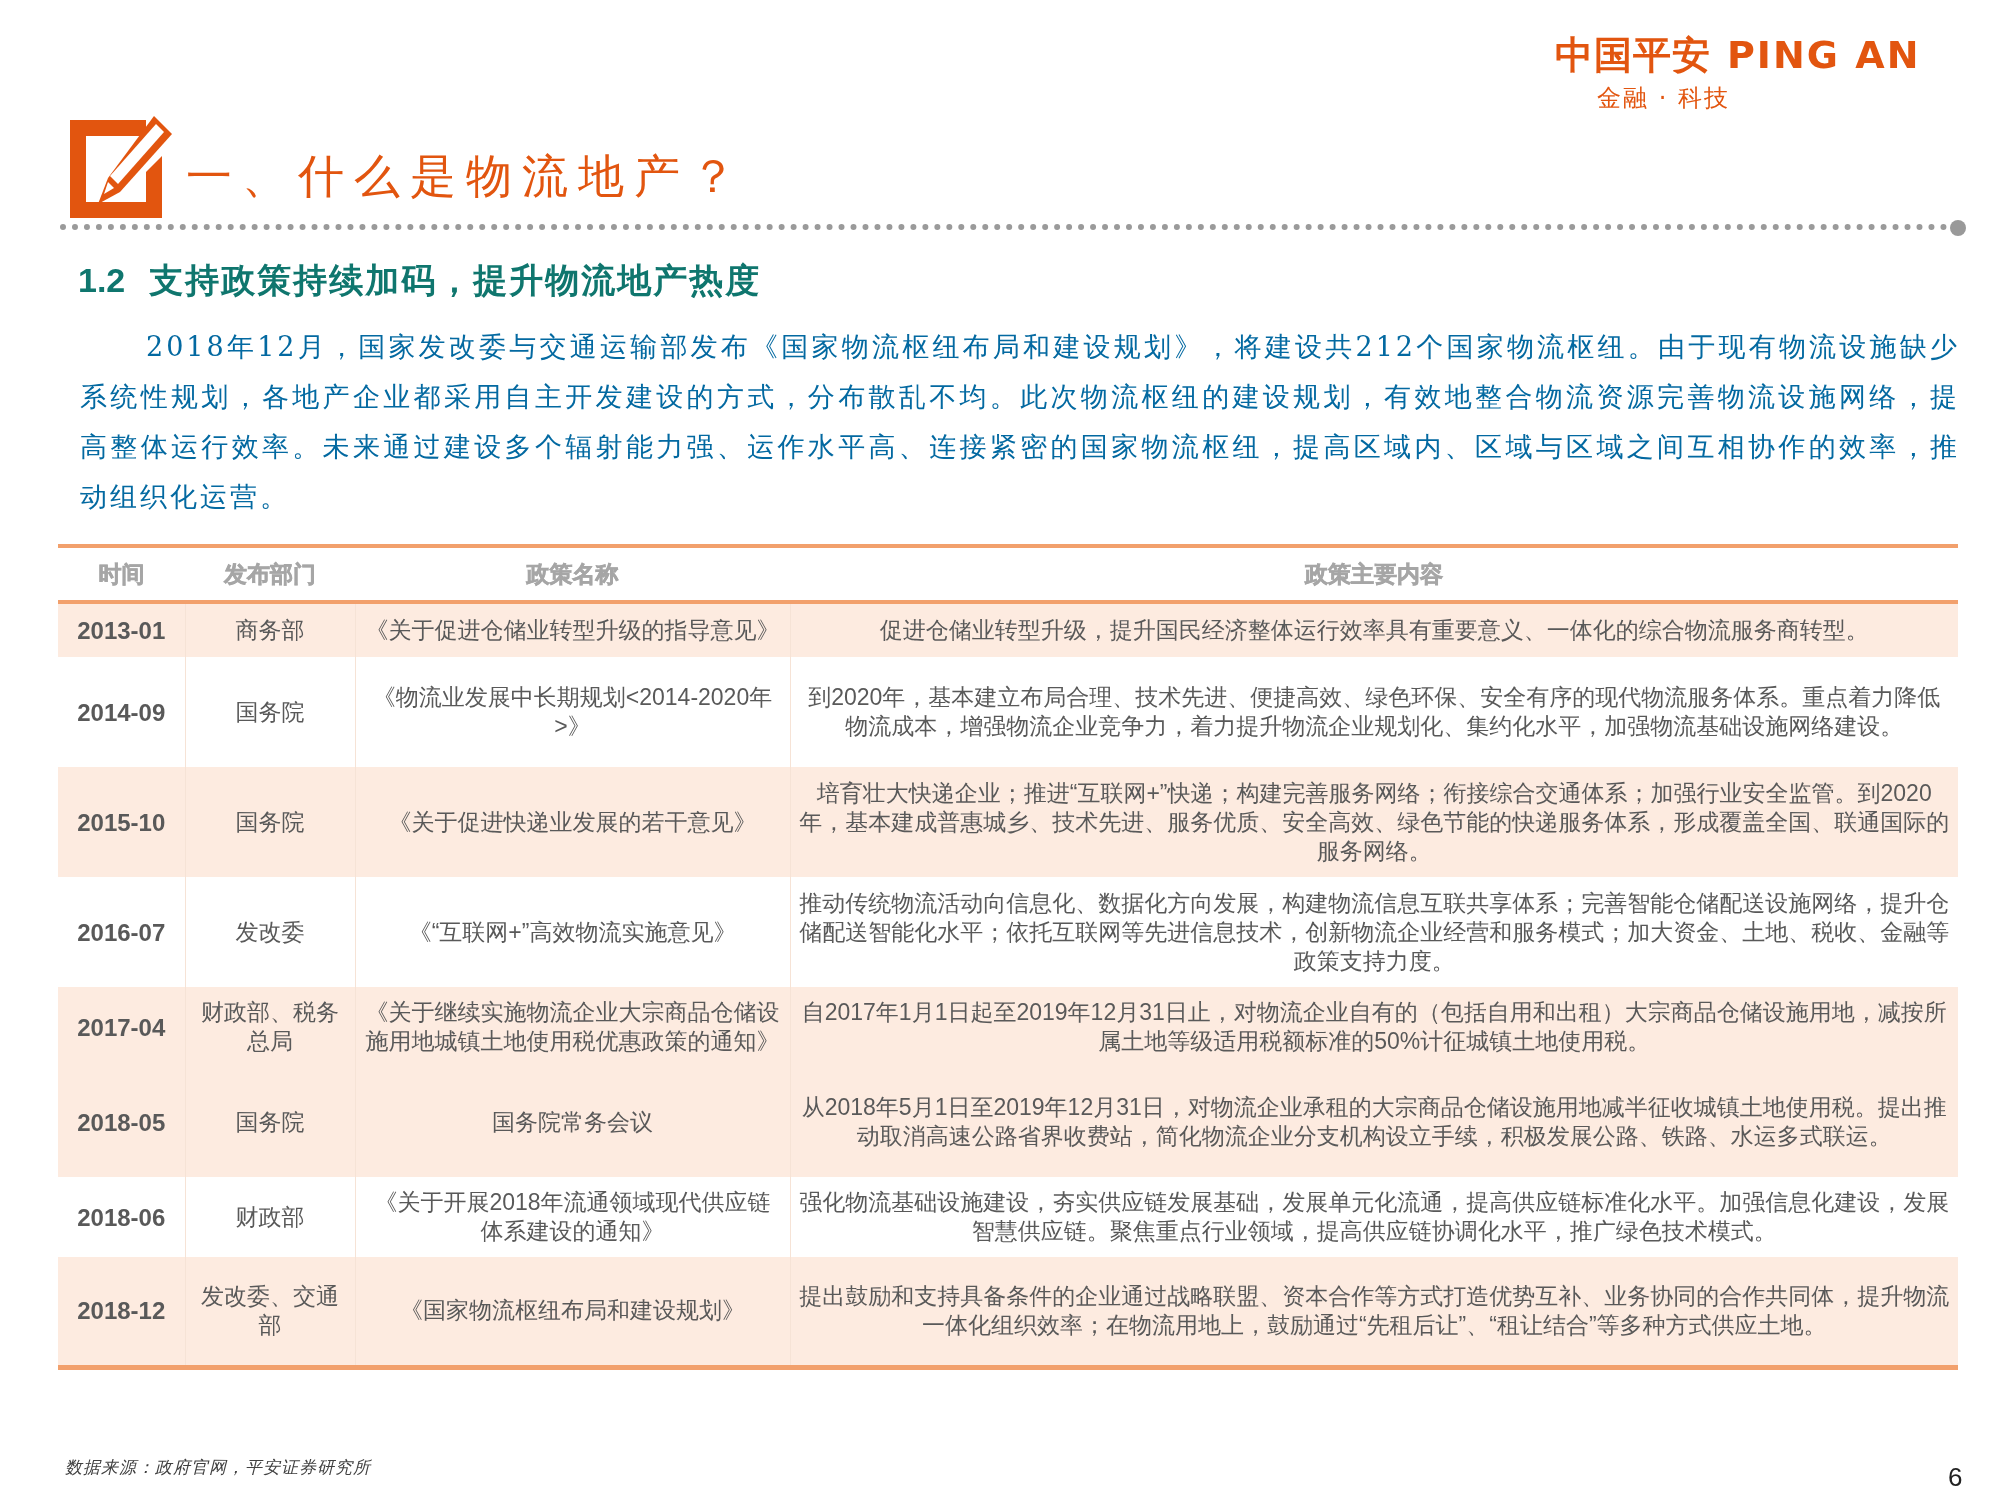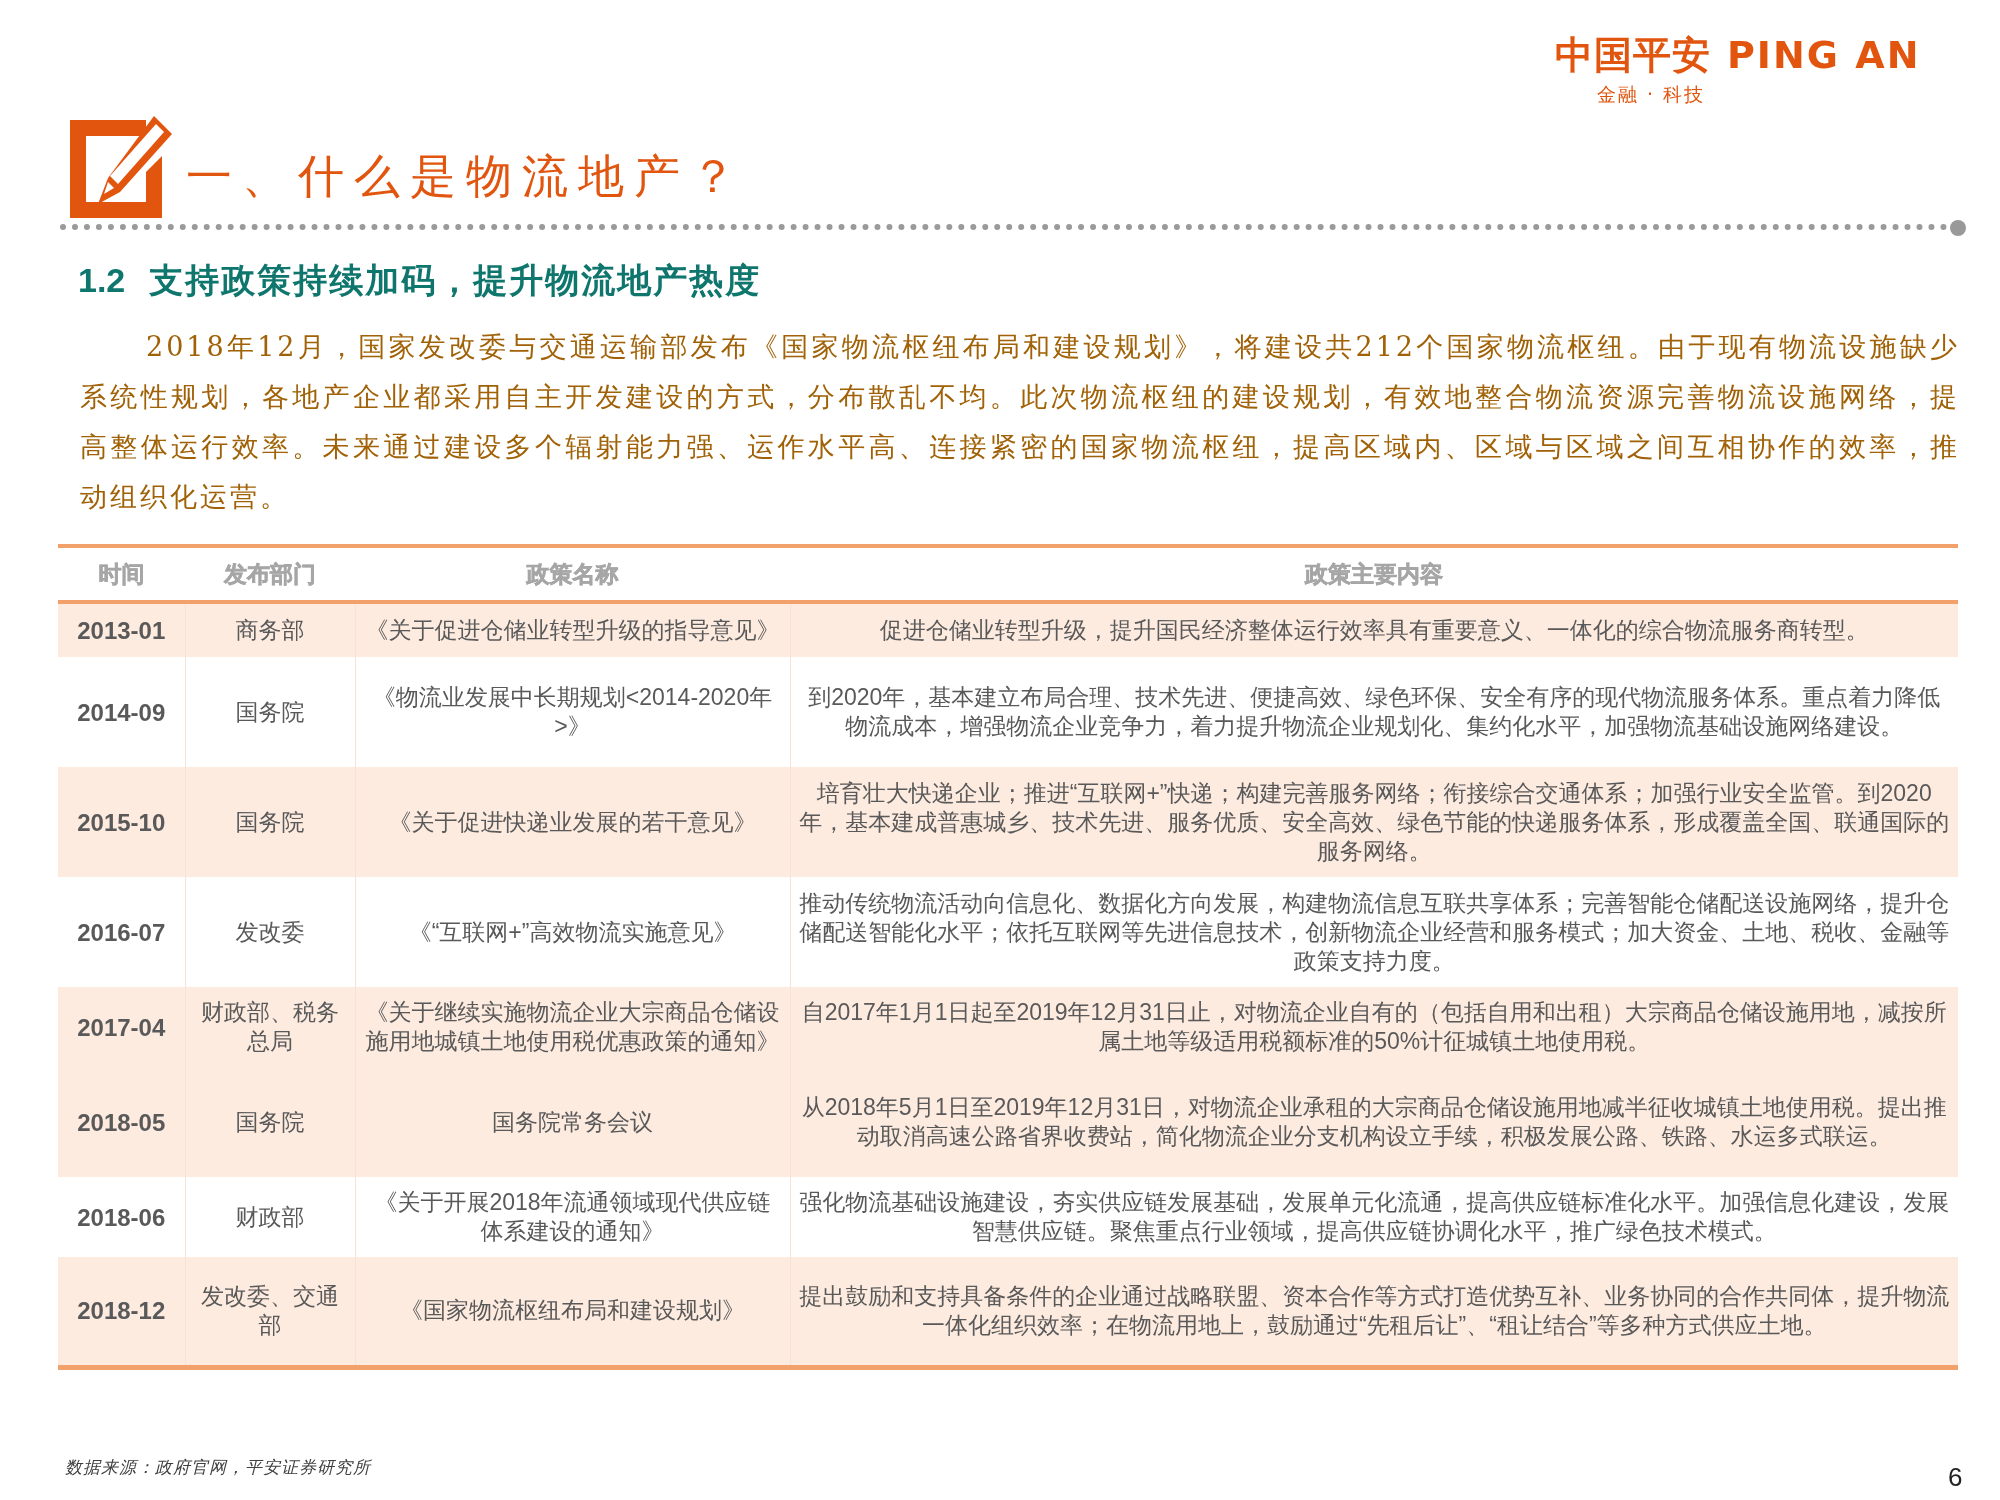--- a/index.html
+++ b/index.html
@@ -1,28 +1,28 @@
 <!DOCTYPE html>
 <html><head>
 <meta charset="utf-8">
 <style>
   html, body { margin:0; padding:0; background:#ffffff; }
   body { width:2000px; height:1500px; position:relative; overflow:hidden; font-family:"DejaVu Sans", sans-serif; color:#595959; }
   .logo { position:absolute; left:1555px; top:30px; width:420px; height:80px; }
   .logo-main { position:absolute; left:0; top:0; font-family:"DejaVu Sans", sans-serif; font-weight:bold; font-size:38px; color:#e2550f; letter-spacing:1px; white-space:nowrap; }
   .logo-main .en { margin-left:16px; letter-spacing:2px; }
-  .logo-sub { position:absolute; left:42px; top:52px; font-size:19px; color:#e2550f; letter-spacing:2px; }
+  .logo-sub { position:absolute; left:42px; top:52px; font-size:24px; color:#e2550f; letter-spacing:2px; }
   .title-icon { position:absolute; left:68px; top:112px; width:108px; height:108px; }
   .main-title { position:absolute; left:186px; top:146px; font-family:"DejaVu Serif", serif; font-size:46px; color:#e2550f; letter-spacing:10px; white-space:nowrap; }
   .divider { position:absolute; left:60px; top:224px; width:1900px; height:6px; border-top:6px dotted #9a9a9a; }
   .divider-dot { position:absolute; left:1950px; top:220px; width:16px; height:16px; border-radius:50%; background:#999999; }
   .sub-title { position:absolute; left:78px; top:258px; font-size:34px; color:#0f766e; white-space:nowrap; }
   .sub-title .num { font-family:"Liberation Sans", sans-serif; font-weight:bold; margin-right:24px; }
   .sub-title .txt { font-family:"DejaVu Serif", serif; font-weight:bold; letter-spacing:2px; }
-  .intro { position:absolute; left:80px; top:322px; width:1880px; font-size:27px; line-height:50px; color:#a16207; text-indent:66px; letter-spacing:3px; text-align:justify; font-family:"DejaVu Serif", serif; }
+  .intro { position:absolute; left:80px; top:322px; width:1880px; font-size:27px; line-height:50px; color:#0369a1; text-indent:66px; letter-spacing:3px; text-align:justify; font-family:"DejaVu Serif", serif; }
   table.policy { position:absolute; left:58px; top:544px; width:1900px; border-collapse:collapse; font-family:"Liberation Sans", sans-serif; font-size:23px; color:#595959; }
   table.policy thead tr { border-top:4px solid #f2a06c; border-bottom:4px solid #f2a06c; }
   table.policy th { font-weight:bold; color:#a6a6a6; height:50px; font-size:23px; -webkit-text-stroke:0.6px #a6a6a6; }
   table.policy td { text-align:center; vertical-align:middle; line-height:29px; padding:6px 8px; border-left:1px solid #f6e3d6; }
   table.policy td:first-child { border-left:none; font-weight:bold; font-size:24px; }
   table.policy tbody tr.odd { background:#fdebe0; }
   table.policy tbody tr.even { background:#ffffff; }
   table.policy tbody tr:last-child { border-bottom:5px solid #f2a06c; }
   .col-date { width:125px; }
   .col-dept { width:168px; }

